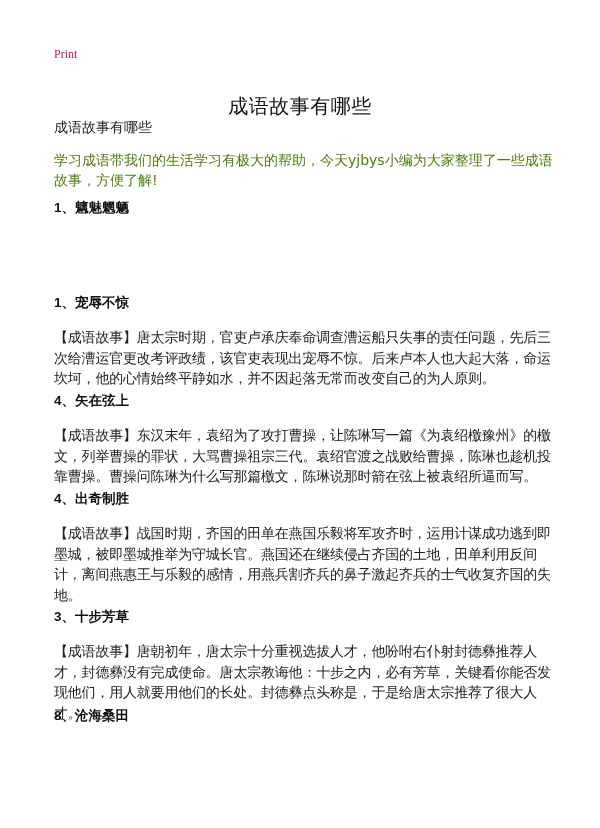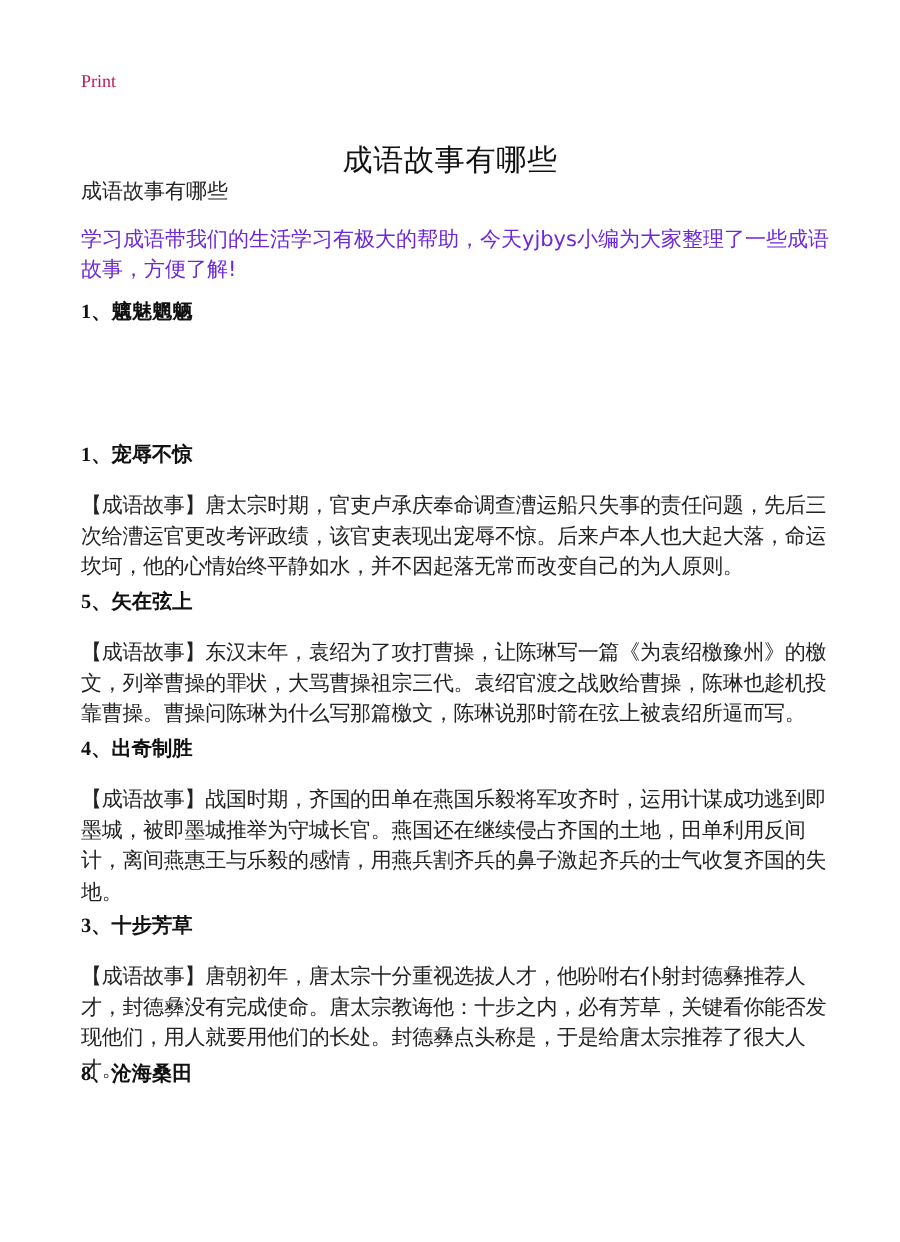--- a/index.html
+++ b/index.html
@@ -14,26 +14,26 @@
   }
   .title {
     position: absolute; left: 0; width: 600px; top: 80px; text-align: center;
     font-size: 20px; font-weight: normal; color: #111; letter-spacing: 0.5px;
   }
   .sub {
     position: absolute; left: 54px; top: 119px; font-size: 14px; color: #222;
   }
   .intro {
     position: absolute; left: 54px; top: 150px; width: 500px;
-    font-size: 14px; line-height: 20px; color: #6d28d9;
+    font-size: 14px; line-height: 20px; color: #4d7c0f;
   }
   .section { position: absolute; left: 54px; width: 500px; }
   .section h3 {
     margin: 0; font-size: 13.5px; font-weight: bold; color: #111;
-    font-family: Liberation Serif, serif; height: 20px; line-height: 20px;
+    font-family: Liberation Sans, sans-serif; height: 20px; line-height: 20px;
   }
   .section p {
     margin: 14px 0 0 0; font-size: 14px; line-height: 20.5px; color: #222;
     letter-spacing: -0.2px;
   }
   .tag { font-weight: normal; }
 </style>
 </head>
 <body>
 
@@ -45,21 +45,21 @@
 <div class="section" style="top:198px">
   <h3>1、魑魅魍魉</h3>
 </div>
 
 <div class="section" style="top:293px">
   <h3>1、宠辱不惊</h3>
   <p><span class="tag">【成语故事】</span><span>唐太宗时期，官吏卢承庆奉命调查漕运船只失事的责任问题，先后三次给漕运官更改考评政绩，该官吏表现出宠辱不惊。后来卢本人也大起大落，命运坎坷，他的心情始终平静如水，并不因起落无常而改变自己的为人原则。</span></p>
 </div>
 
 <div class="section" style="top:391px">
-  <h3>5、矢在弦上</h3>
+  <h3>4、矢在弦上</h3>
   <p><span class="tag">【成语故事】</span><span>东汉末年，袁绍为了攻打曹操，让陈琳写一篇《为袁绍檄豫州》的檄文，列举曹操的罪状，大骂曹操祖宗三代。袁绍官渡之战败给曹操，陈琳也趁机投靠曹操。曹操问陈琳为什么写那篇檄文，陈琳说那时箭在弦上被袁绍所逼而写。</span></p>
 </div>
 
 <div class="section" style="top:489px">
   <h3>4、出奇制胜</h3>
   <p><span class="tag">【成语故事】</span><span>战国时期，齐国的田单在燕国乐毅将军攻齐时，运用计谋成功逃到即墨城，被即墨城推举为守城长官。燕国还在继续侵占齐国的土地，田单利用反间计，离间燕惠王与乐毅的感情，用燕兵割齐兵的鼻子激起齐兵的士气收复齐国的失地。</span></p>
 </div>
 
 <div class="section" style="top:607px">
   <h3>3、十步芳草</h3>

